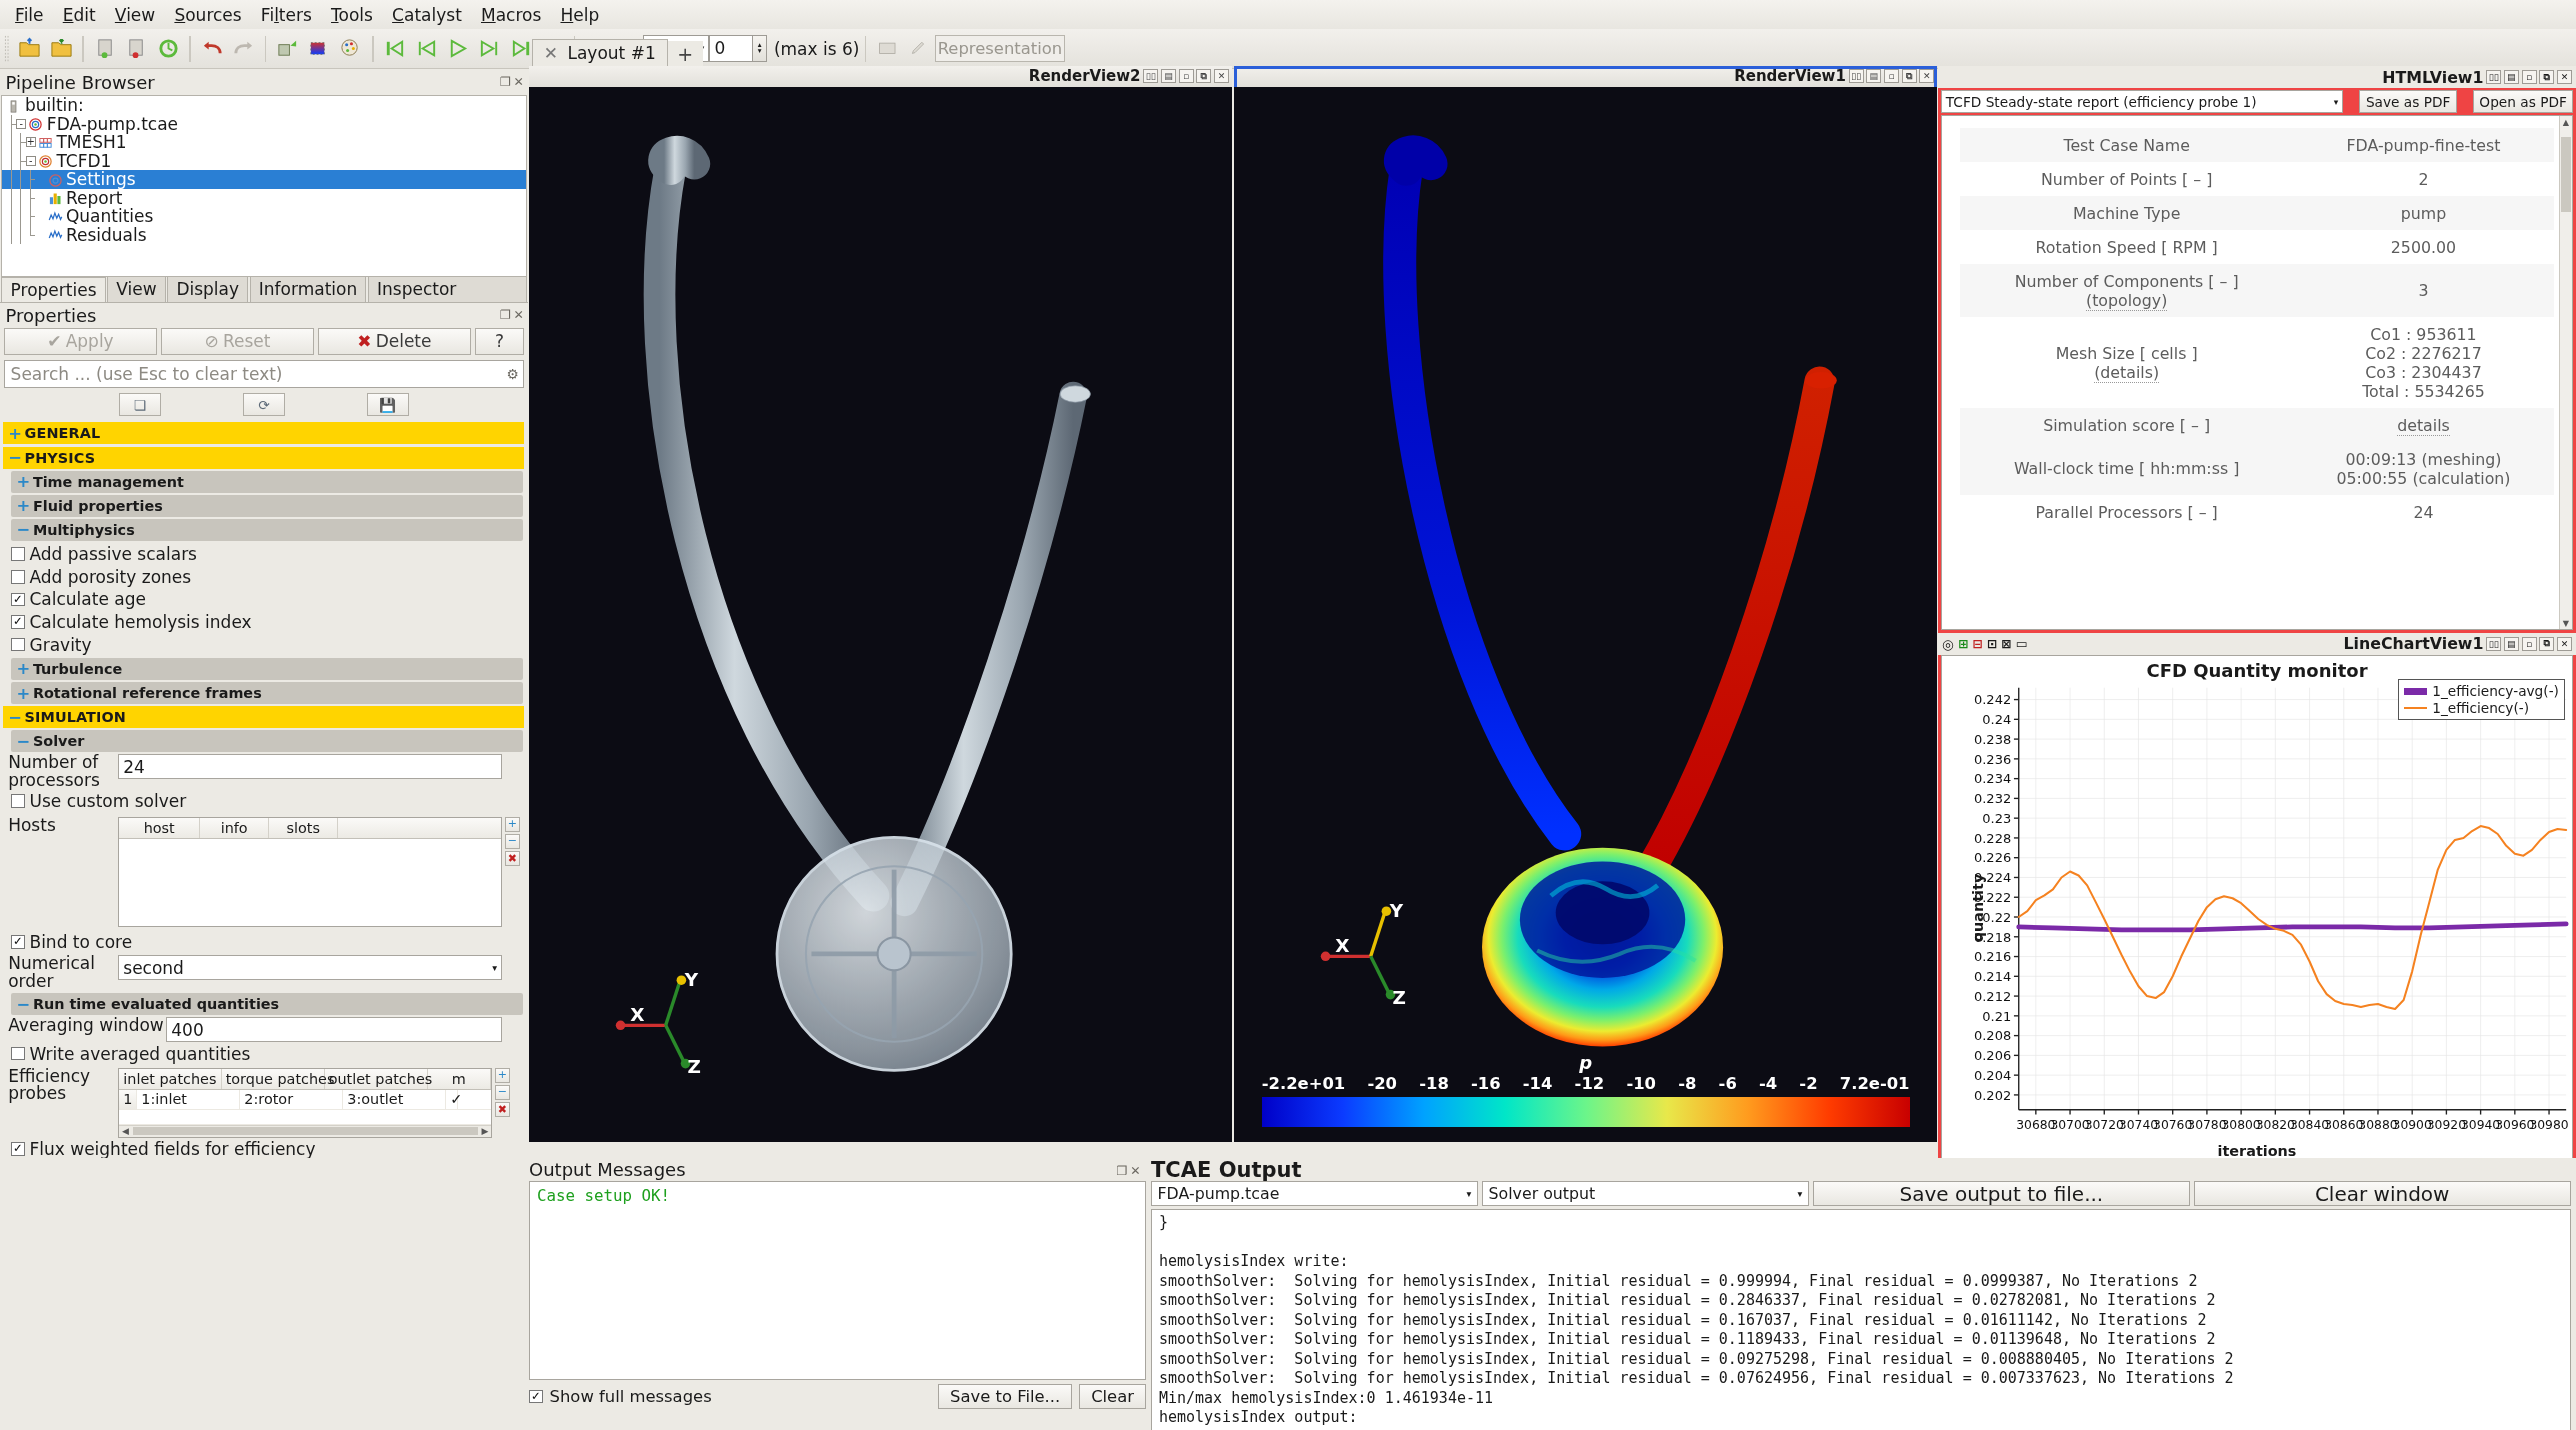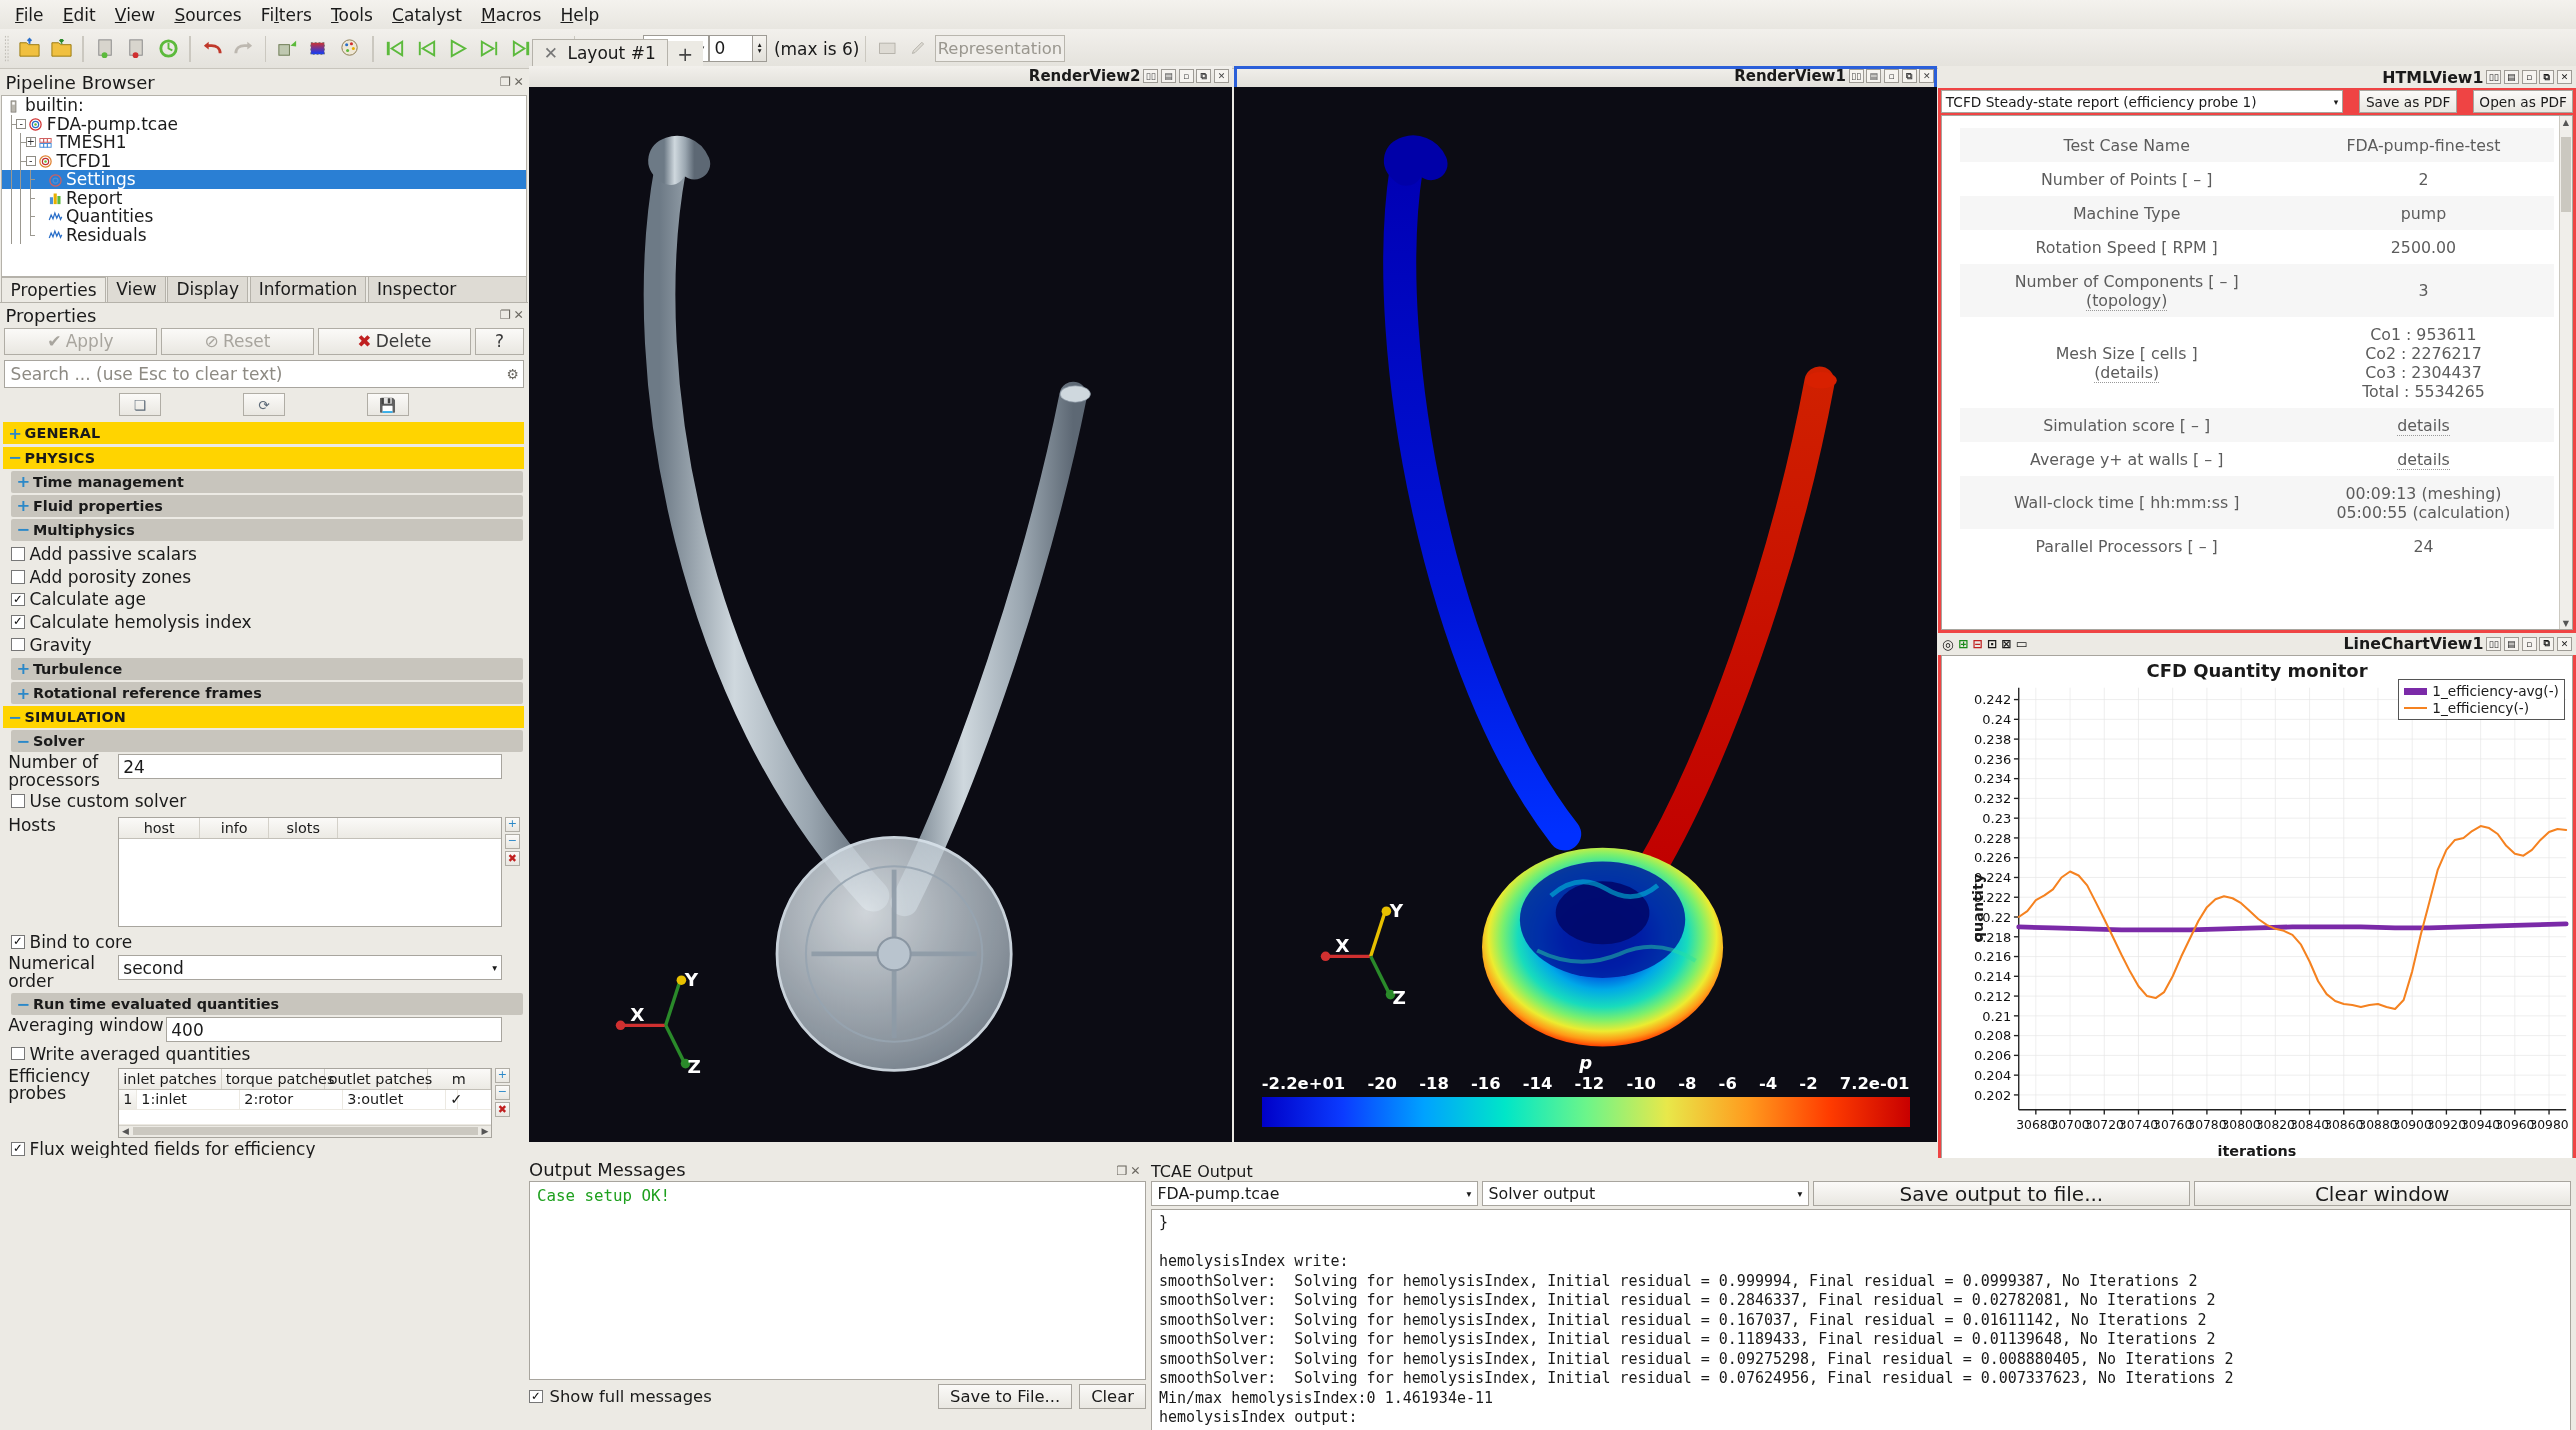--- a/index.html
+++ b/index.html
@@ -177,21 +177,21 @@
   .om-title{height:23px;display:flex;align-items:center;font-size:18px;position:relative;}
   .om-title .dockbtns{position:absolute;right:5.5px;top:5.5px;color:#6b6861;font-size:12.3px;display:flex;gap:2.7px;}
   .om-body{background:#fff;border:0.7px solid #a8a59e;height:199px;padding:4.1px 6.9px;
     font-family:"DejaVu Sans Mono",monospace;font-size:15.8px;color:#1ea01e;}
   .om-foot{display:flex;align-items:center;gap:6.9px;margin-top:4.1px;font-size:16.4px;}
   .om-foot .sp{flex:1;}
   .om-btn{height:25px;border:0.7px solid #a8a59e;background:linear-gradient(#fbfaf8,#e9e7e1);
     display:flex;align-items:center;padding:0 11px;font-size:16.4px;}
 
   .tcae{position:absolute;left:1151px;top:0;width:1425px;height:273px;}
-  .tcae-title{height:23px;display:flex;align-items:flex-end;font-size:16px;}
+  .tcae-title{height:23px;display:flex;align-items:flex-start;font-size:21px;font-weight:bold;}
   .tcae-row{display:flex;gap:4.1px;padding-right:5.5px;}
   .tcae-combo{height:25px;background:#fff;border:0.7px solid #a8a59e;display:flex;align-items:center;
     justify-content:space-between;padding:0 5.5px;font-size:15.8px;}
   .tcae-btn{height:25px;border:0.7px solid #a8a59e;background:linear-gradient(#fbfaf8,#e9e7e1);
     display:flex;align-items:center;justify-content:center;font-size:20px;}
   .tcae-body{background:#fff;border:0.7px solid #a8a59e;margin-top:3.4px;margin-right:5.5px;height:236px;
     padding:2.7px 6.9px;font-family:"DejaVu Sans Mono",monospace;font-size:15px;line-height:1.30;
     color:#1a1a1a;overflow:hidden;white-space:pre;}
 </style>
 </head>
@@ -934,24 +934,20 @@
             <tr class="alt">
               <td>Number of Components [ – ]<br><span class="dotted">(topology)</span></td>
               <td>3</td>
             </tr>
             <tr>
               <td>Mesh Size [ cells ]<br><span class="dotted">(details)</span></td>
               <td>Co1 : 953611<br>Co2 : 2276217<br>Co3 : 2304437<br>Total : 5534265</td>
             </tr>
             <tr class="alt">
               <td>Simulation score [ – ]</td>
-              <td><span class="dotted">details</span></td>
-            </tr>
-            <tr>
-              <td>Average y+ at walls [ – ]</td>
               <td><span class="dotted">details</span></td>
             </tr>
             <tr class="alt">
               <td>Wall-clock time [ hh:mm:ss ]</td>
               <td>00:09:13 (meshing)<br>05:00:55 (calculation)</td>
             </tr>
             <tr>
               <td>Parallel Processors [ – ]</td>
               <td>24</td>
             </tr>

